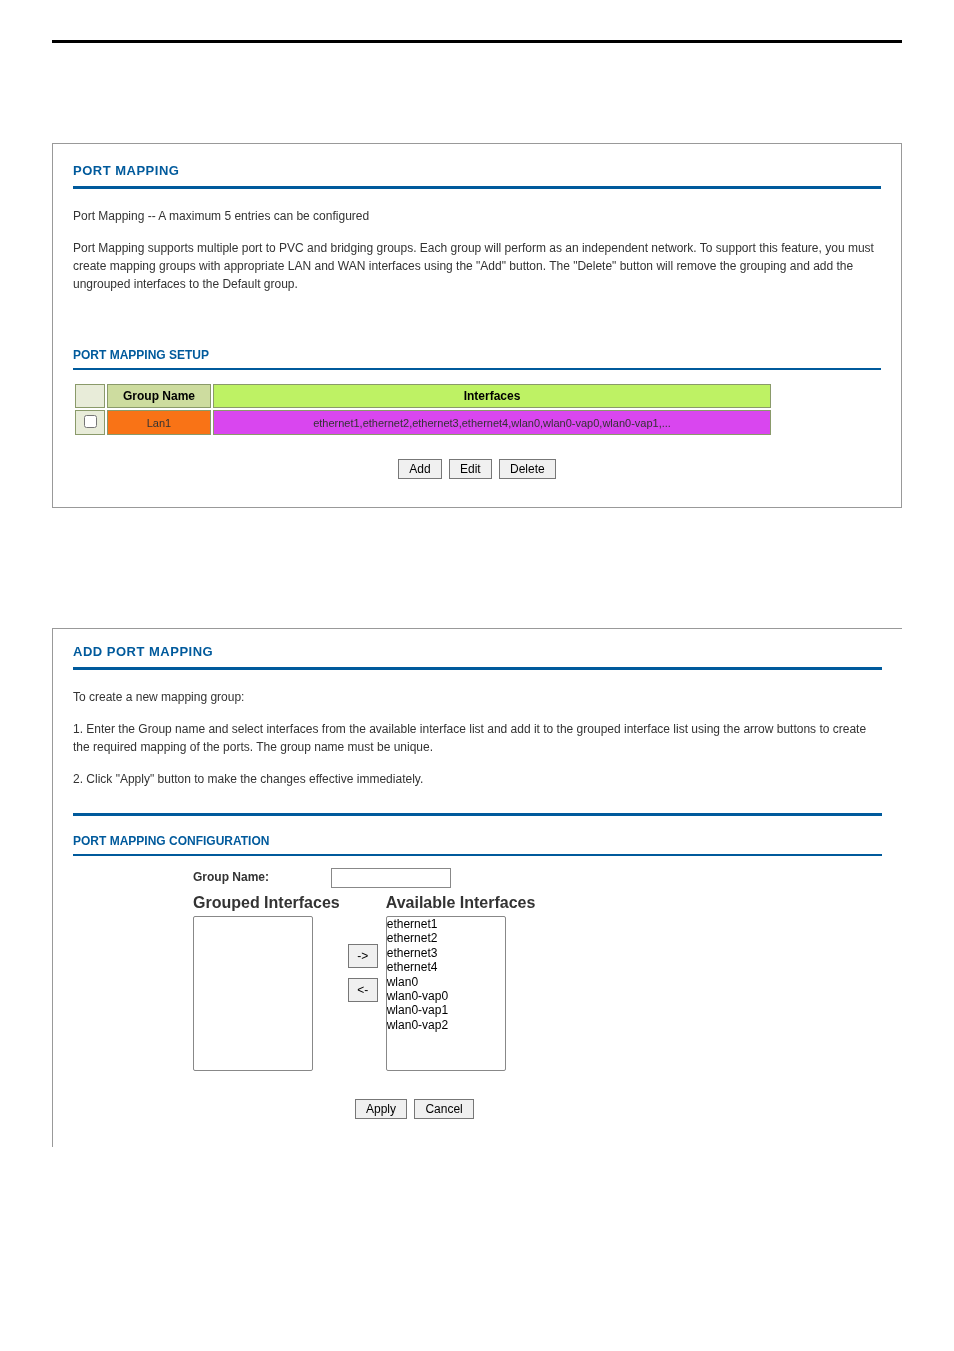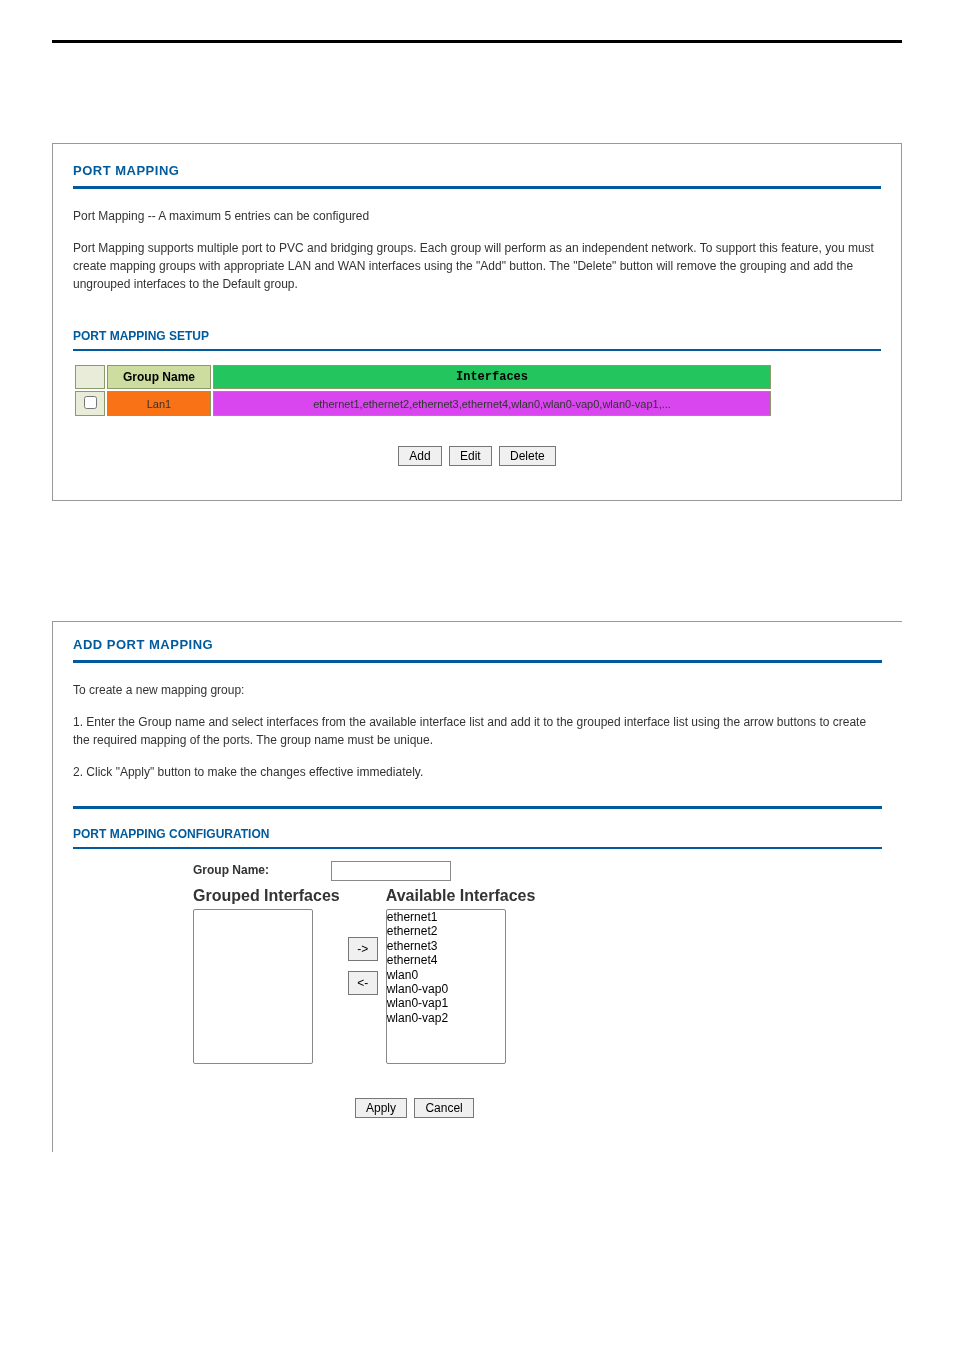--- a/index.html
+++ b/index.html
@@ -54,21 +54,21 @@
     .desc-text {
       font-size: 12px;
       color: #333;
       margin-bottom: 14px;
       line-height: 1.5;
     }
     .section-title {
       color: #005a9c;
       font-weight: bold;
       font-size: 12px;
-      margin-top: 36px;
+      margin-top: 55px;
       margin-bottom: 6px;
     }
     .map-table {
       width: 700px;
       border-collapse: separate;
       border-spacing: 2px;
       margin-bottom: 14px;
     }
     .map-table th {
       font-weight: bold;
@@ -87,43 +87,42 @@
     }
     .th-check {
       background: #e8ecd9;
       width: 30px;
     }
     .th-group {
       background: #cddc9f;
       width: 104px;
     }
     .th-ifaces {
-      background: #22c55e;
-      font-family: Liberation Mono, monospace;
+      background: #bef264;
     }
     .td-check {
       background: #e8ecd9;
     }
     .td-group {
       background: #f97316;
     }
     .td-ifaces {
       background: #d946ef;
     }
     .btn-row {
       text-align: center;
     }
     .btn {
       display: inline-block;
       background: #f0f0f0;
       border: 1px solid #777;
       padding: 2px 10px;
       font-size: 12px;
       cursor: pointer;
-      margin: 14px 2px;
+      margin: 8px 2px;
       font-family: inherit;
     }
     .config-area {
       margin-top: 6px;
       padding-left: 120px;
     }
     .form-row {
       margin-bottom: 6px;
     }
     .form-label {

